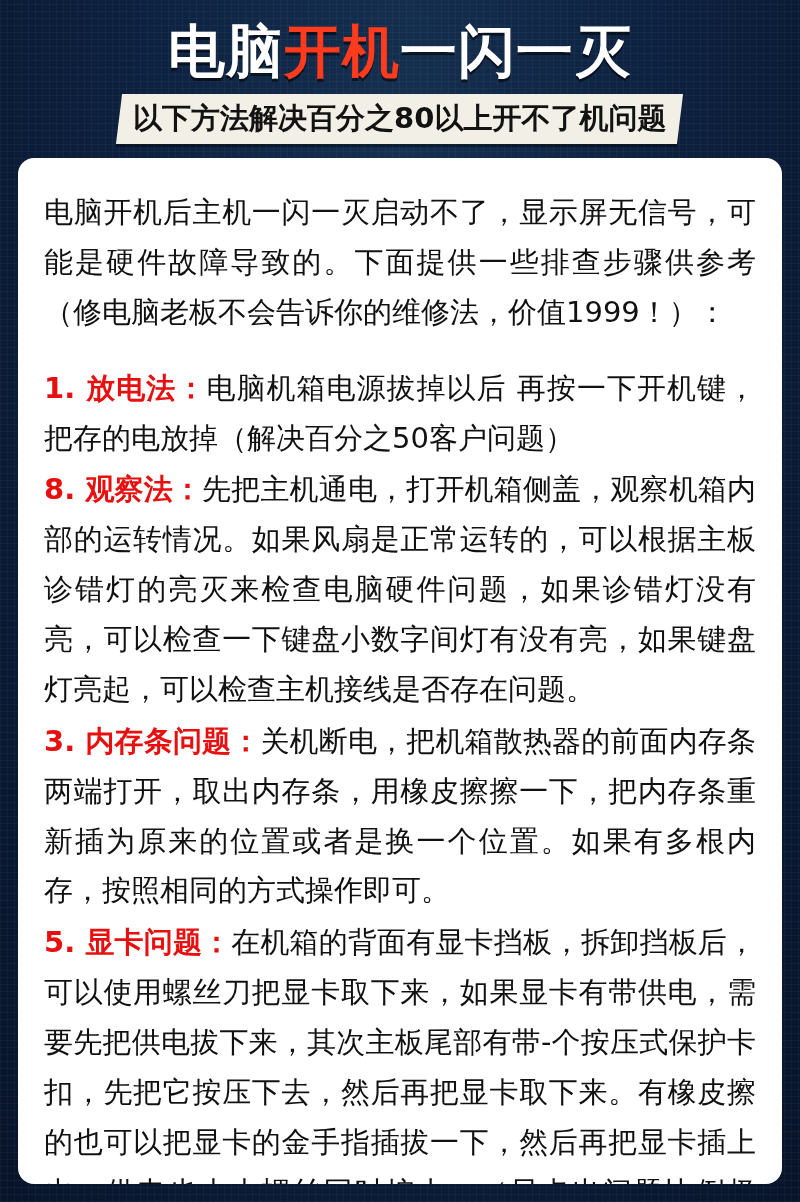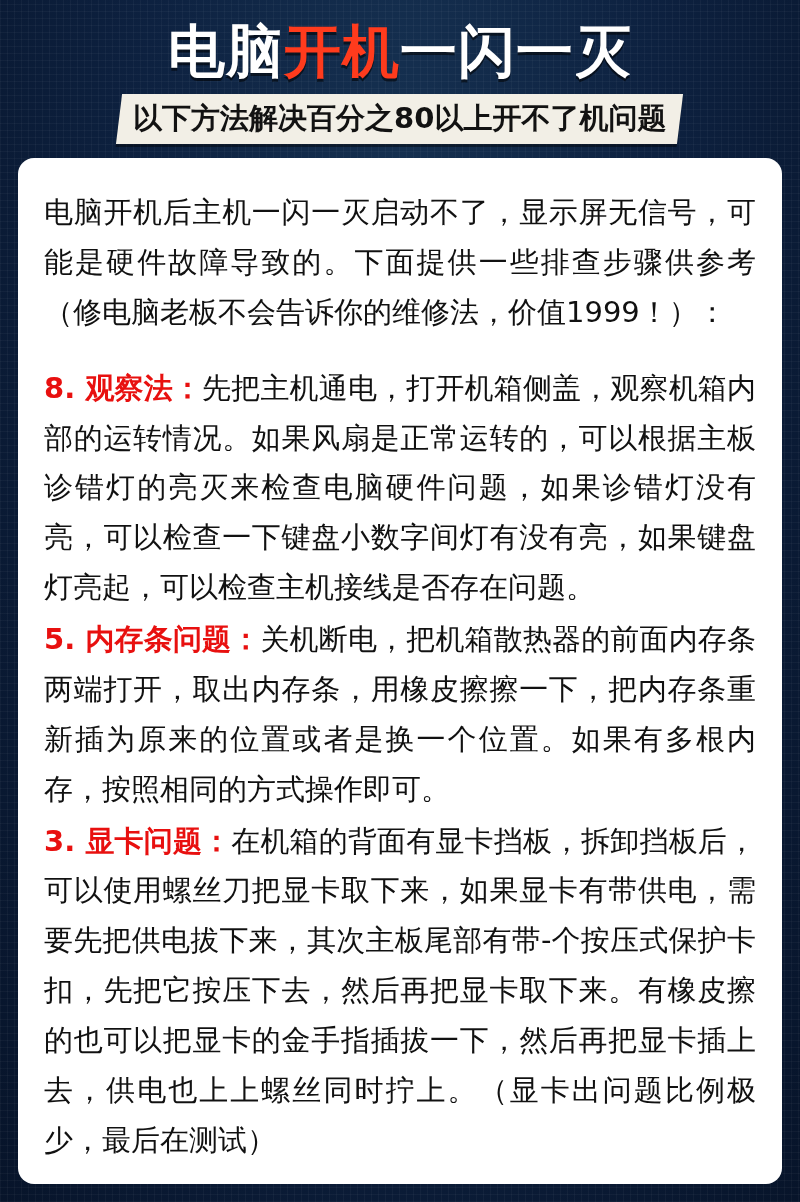--- a/index.html
+++ b/index.html
@@ -109,29 +109,32 @@
     <div class="subtitle-wrap">
       <div class="subtitle"><span>以下方法解决百分之80以上开不了机问题</span></div>
     </div>
   </div>
 
   <div class="card">
     <div class="body-text">
 
       <p class="intro">电脑开机后主机一闪一灭启动不了，显示屏无信号，可能是硬件故障导致的。下面提供一些排查步骤供参考（修电脑老板不会告诉你的维修法，价值1999！）：</p>
 
+      <p class="step">
+        <span class="step-label">1. 放电法</span><span class="step-label">：</span><span class="step-body">电脑机箱电源拔掉以后 再按一下开机键，把存的电放掉（解决百分之50客户问题）</span>
+      </p>
 
       <p class="step">
         <span class="step-label">8. 观察法</span><span class="step-label">：</span><span class="step-body">先把主机通电，打开机箱侧盖，观察机箱内部的运转情况。如果风扇是正常运转的，可以根据主板诊错灯的亮灭来检查电脑硬件问题，如果诊错灯没有亮，可以检查一下键盘小数字间灯有没有亮，如果键盘灯亮起，可以检查主机接线是否存在问题。</span>
       </p>
 
       <p class="step">
-        <span class="step-label">5. 内存条问题</span><span class="step-label">：</span><span class="step-body">关机断电，把机箱散热器的前面内存条两端打开，取出内存条，用橡皮擦擦一下，把内存条重新插为原来的位置或者是换一个位置。如果有多根内存，按照相同的方式操作即可。</span>
+        <span class="step-label">3. 内存条问题</span><span class="step-label">：</span><span class="step-body">关机断电，把机箱散热器的前面内存条两端打开，取出内存条，用橡皮擦擦一下，把内存条重新插为原来的位置或者是换一个位置。如果有多根内存，按照相同的方式操作即可。</span>
       </p>
 
       <p class="step">
-        <span class="step-label">3. 显卡问题</span><span class="step-label">：</span><span class="step-body">在机箱的背面有显卡挡板，拆卸挡板后，可以使用螺丝刀把显卡取下来，如果显卡有带供电，需要先把供电拔下来，其次主板尾部有带-个按压式保护卡扣，先把它按压下去，然后再把显卡取下来。有橡皮擦的也可以把显卡的金手指插拔一下，然后再把显卡插上去，供电也上上螺丝同时拧上。（显卡出问题比例极少，最后在测试）</span>
+        <span class="step-label">5. 显卡问题</span><span class="step-label">：</span><span class="step-body">在机箱的背面有显卡挡板，拆卸挡板后，可以使用螺丝刀把显卡取下来，如果显卡有带供电，需要先把供电拔下来，其次主板尾部有带-个按压式保护卡扣，先把它按压下去，然后再把显卡取下来。有橡皮擦的也可以把显卡的金手指插拔一下，然后再把显卡插上去，供电也上上螺丝同时拧上。（显卡出问题比例极少，最后在测试）</span>
       </p>
 
     </div>
   </div>
 
 </div>
 
 </body></html>

